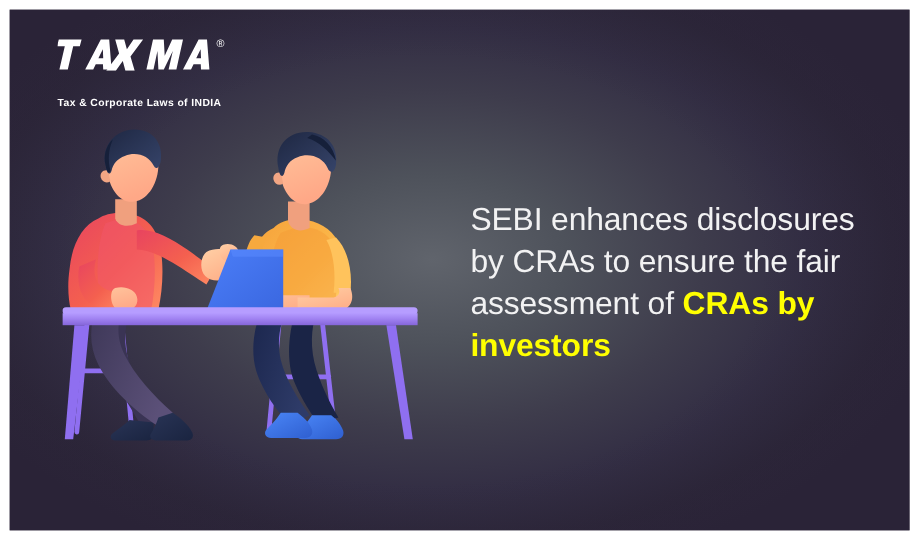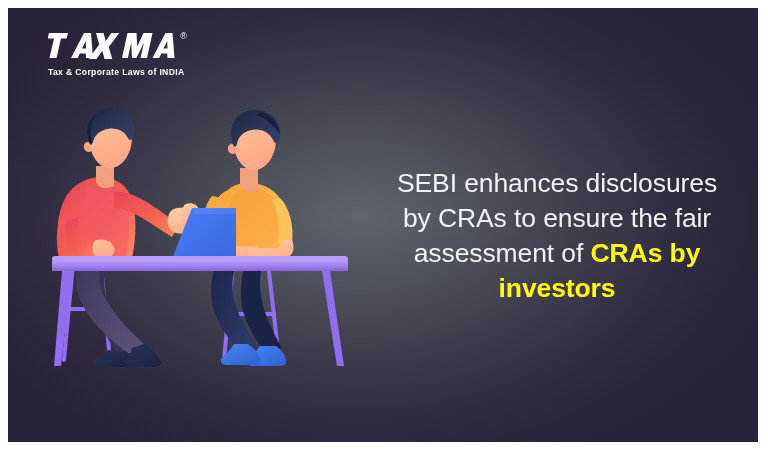--- a/index.html
+++ b/index.html
@@ -70,21 +70,21 @@
   #logo-reg {
     position: absolute;
     right: -9px;
     top: 0px;
     color: #ffffff;
     font-size: 9px;
     line-height: 9px;
     font-family: "Liberation Sans", sans-serif;
   }
   #logo-tagline {
-    margin-top: 4px;
+    margin-top: 16px;
     color: #ffffff;
     font-size: 8.6px;
     letter-spacing: 0.35px;
     font-weight: bold;
     font-family: "Liberation Sans", sans-serif;
     white-space: nowrap;
   }
 
   
   #illustration {
@@ -103,21 +103,20 @@
     left: 384px;
     top: 158px;
     width: 330px;
     z-index: 6;
     color: #f3f3f4;
     font-family: "Liberation Sans", sans-serif;
     font-size: 26.5px;
     line-height: 35px;
     font-weight: 400;
     letter-spacing: -0.1px;
-    text-align: center;
   }
   #headline .hl-plain { color: #f2f2f3; }
   #headline .hl-accent {
     color: #ffff00;
     font-weight: bold;
   }
 </style>
 </head>
 <body>
 

